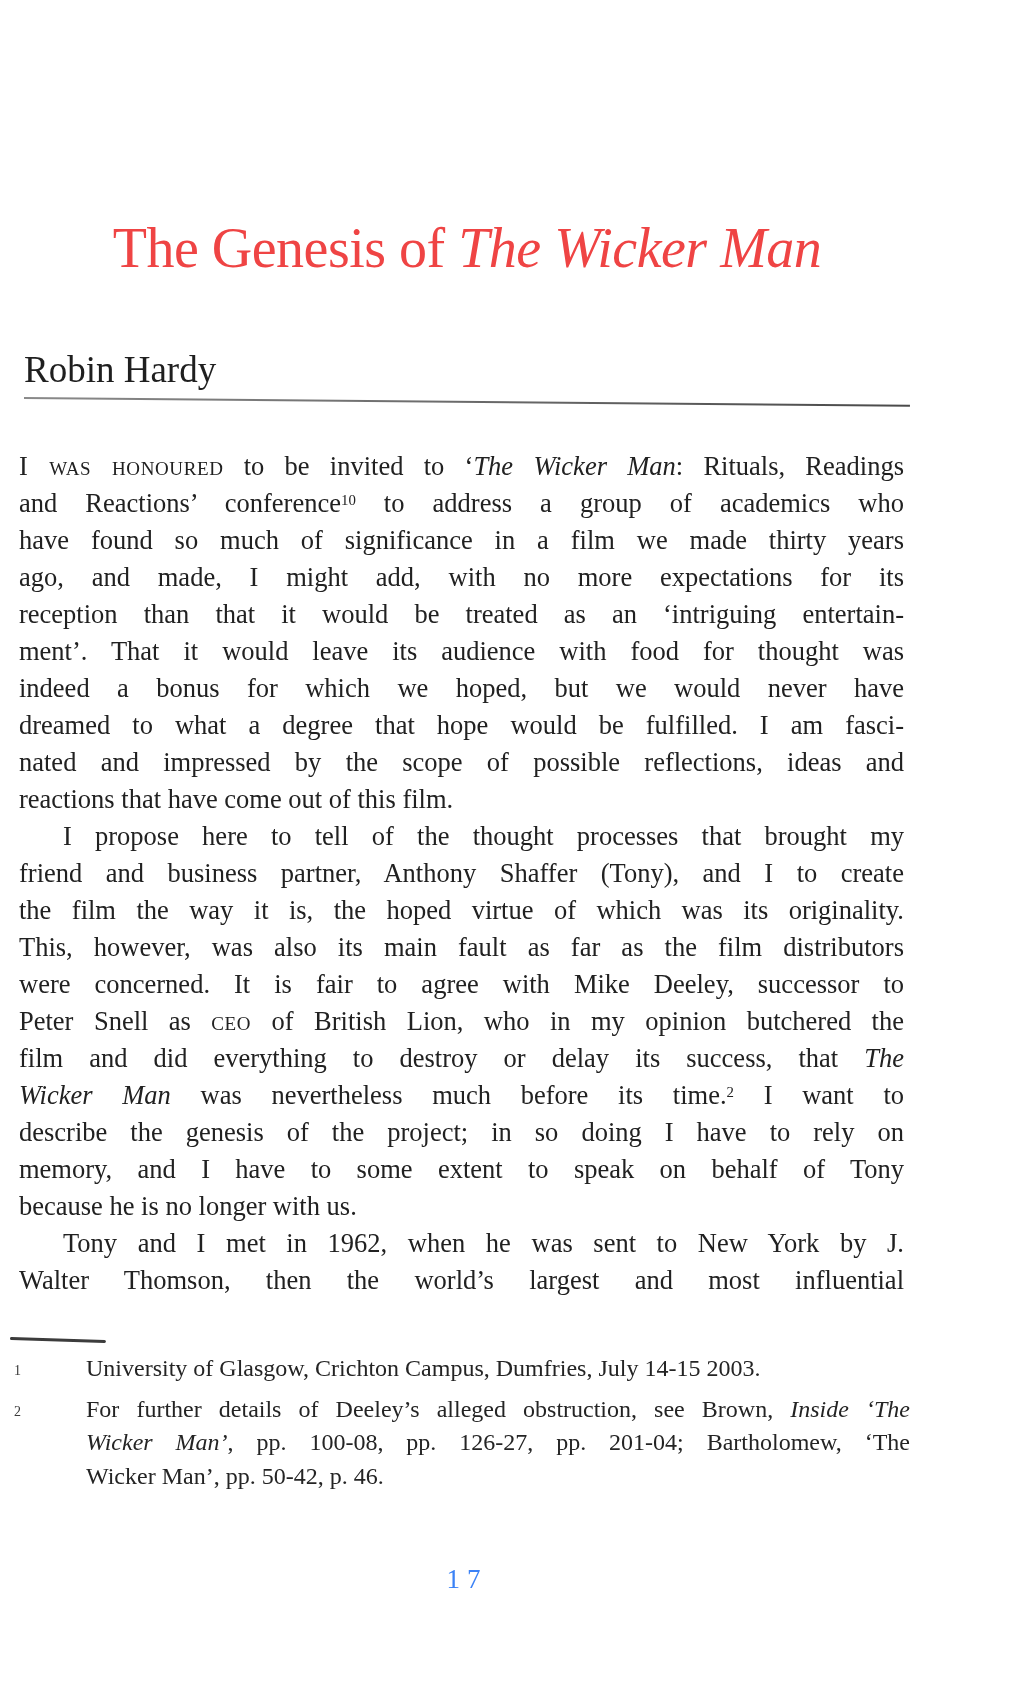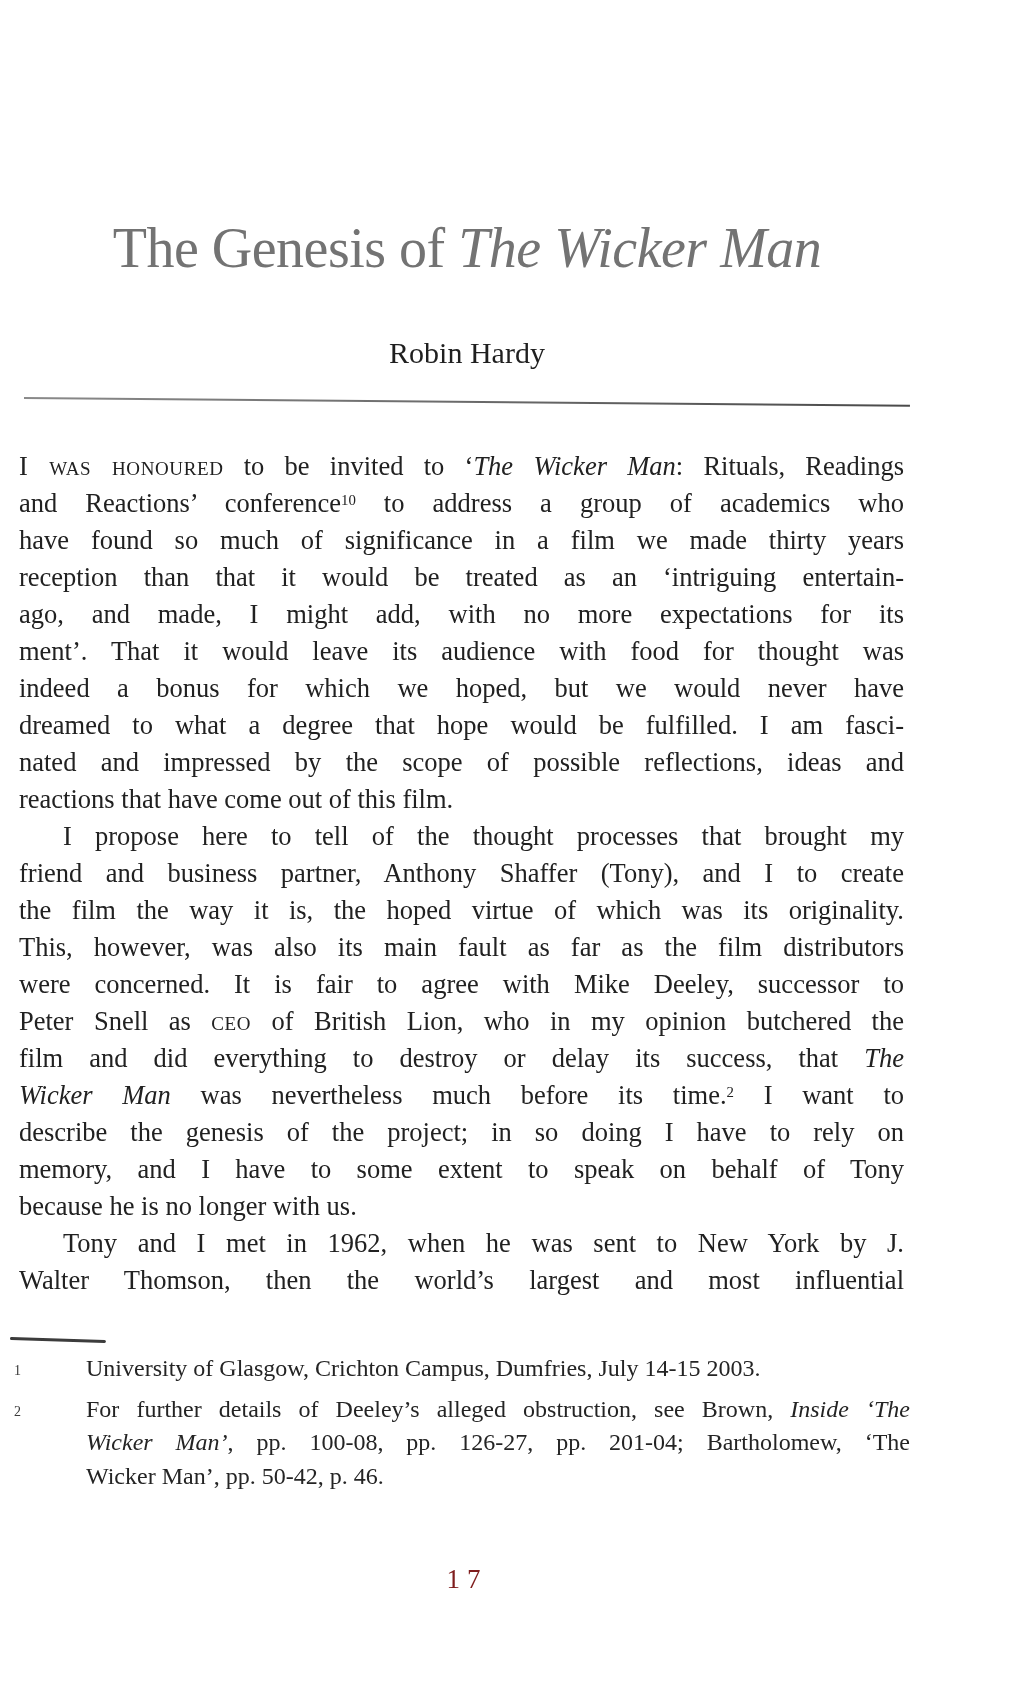--- a/index.html
+++ b/index.html
@@ -9,27 +9,27 @@
     overflow: hidden;
     font-family: "Liberation Serif", "DejaVu Serif", serif;
     color: #242424;
   }
   .page { position: absolute; top: 0; left: 0; width: 1018px; height: 1702px; background: #fff; }
 
   .title {
     position: absolute; top: 216px; left: 24px; width: 886px;
     margin: 0; text-align: center;
     font-size: 56px; font-weight: 400; letter-spacing: -0.5px;
-    color: #737373; white-space: nowrap;
+    color: #ef4444; white-space: nowrap;
   }
   .title .it { font-style: italic; }
 
   .byline {
-    position: absolute; top: 336px; left: 24px; width: 886px;
-    text-align: center; font-size: 30px; color: #1f1f1f;
+    position: absolute; top: 348px; left: 24px; width: 886px;
+    font-size: 37px; color: #1f1f1f;
   }
 
   .rule-main {
     position: absolute; top: 397px; left: 24px; width: 886px; height: 2px;
     background: linear-gradient(to right, #8a8a8a, #4a4a4a);
     transform: rotate(0.5deg); transform-origin: left center;
   }
 
   .bodytext {
     position: absolute; top: 448px; left: 19px; width: 885px;
@@ -55,41 +55,41 @@
   .fn { display: flex; }
   .fn + .fn { margin-top: 5px; }
   .fn-marker {
     flex: none; width: 49px; box-sizing: border-box; padding-left: 6px; padding-top: 2px;
     font-size: 14px; color: #3a3a3a;
   }
   .fn-body { flex: 1; min-width: 0; margin-left: 29px; }
 
   .pagenum {
     position: absolute; top: 1564px; left: 24px; width: 886px;
-    text-align: center; font-size: 27px; letter-spacing: 7px; color: #7f1d1d;
+    text-align: center; font-size: 27px; letter-spacing: 7px; color: #3b82f6;
   }
 </style>
 </head>
 <body>
 
 <div class="page">
 
   <h1 class="title"><span>The Genesis of </span><span class="it">The Wicker Man</span></h1>
 
   <div class="byline">Robin Hardy</div>
 
   <div class="rule-main"></div>
 
   <div class="bodytext">
       <div>
         <div class="line j"><span class="sc">I was honoured</span><span> to be invited to ‘</span><span class="i">The Wicker Man</span><span>: Rituals, Readings</span></div>
         <div class="line j"><span>and Reactions’ conference</span><span class="sup">10</span><span> to address a group of academics who</span></div>
         <div class="line j"><span>have found so much of significance in a film we made thirty years</span></div>
+        <div class="line j"><span>ago, and made, I might add, with no more expectations for its</span></div>
         <div class="line j"><span>reception than that it would be treated as an ‘intriguing entertain-</span></div>
-        <div class="line j"><span>ago, and made, I might add, with no more expectations for its</span></div>
         <div class="line j"><span>ment’. That it would leave its audience with food for thought was</span></div>
         <div class="line j"><span>indeed a bonus for which we hoped, but we would never have</span></div>
         <div class="line j"><span>dreamed to what a degree that hope would be fulfilled. I am fasci-</span></div>
         <div class="line j"><span>nated and impressed by the scope of possible reflections, ideas and</span></div>
         <div class="line"><span>reactions that have come out of this film.</span></div>
       </div>
       <div>
         <div class="line j ind"><span>I propose here to tell of the thought processes that brought my</span></div>
         <div class="line j"><span>friend and business partner, Anthony Shaffer (Tony), and I to create</span></div>
         <div class="line j"><span>the film the way it is, the hoped virtue of which was its originality.</span></div>

